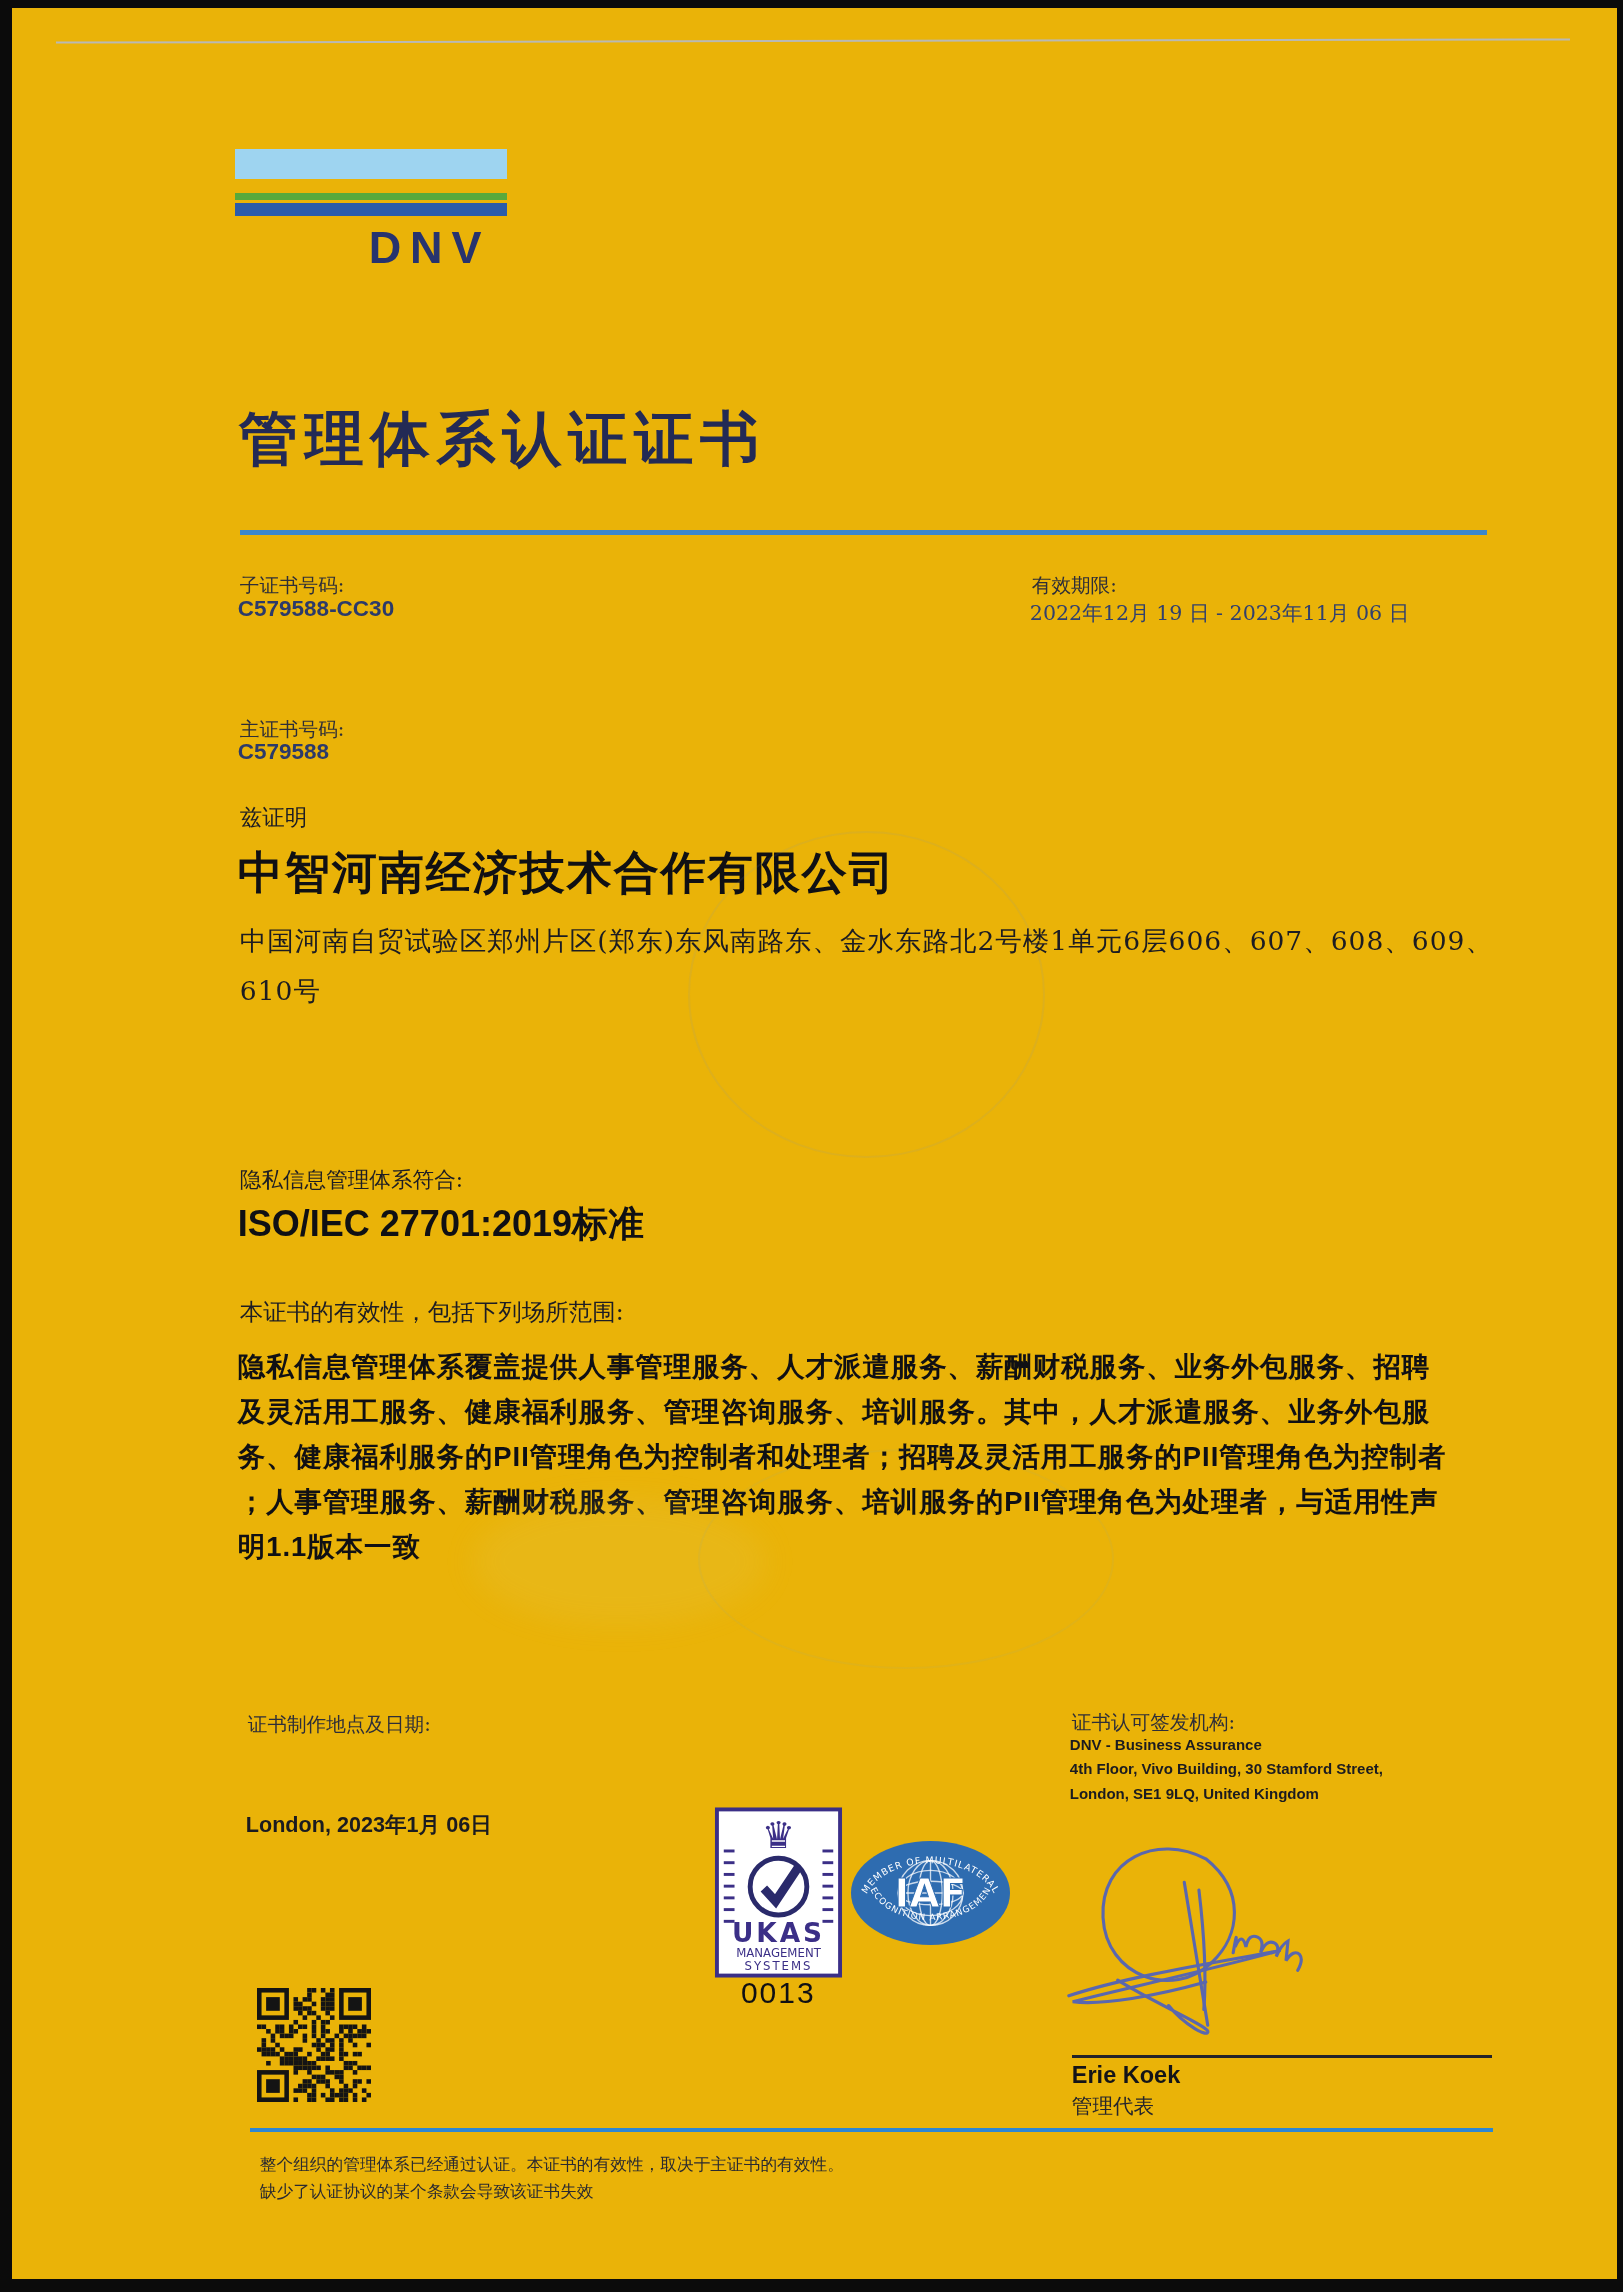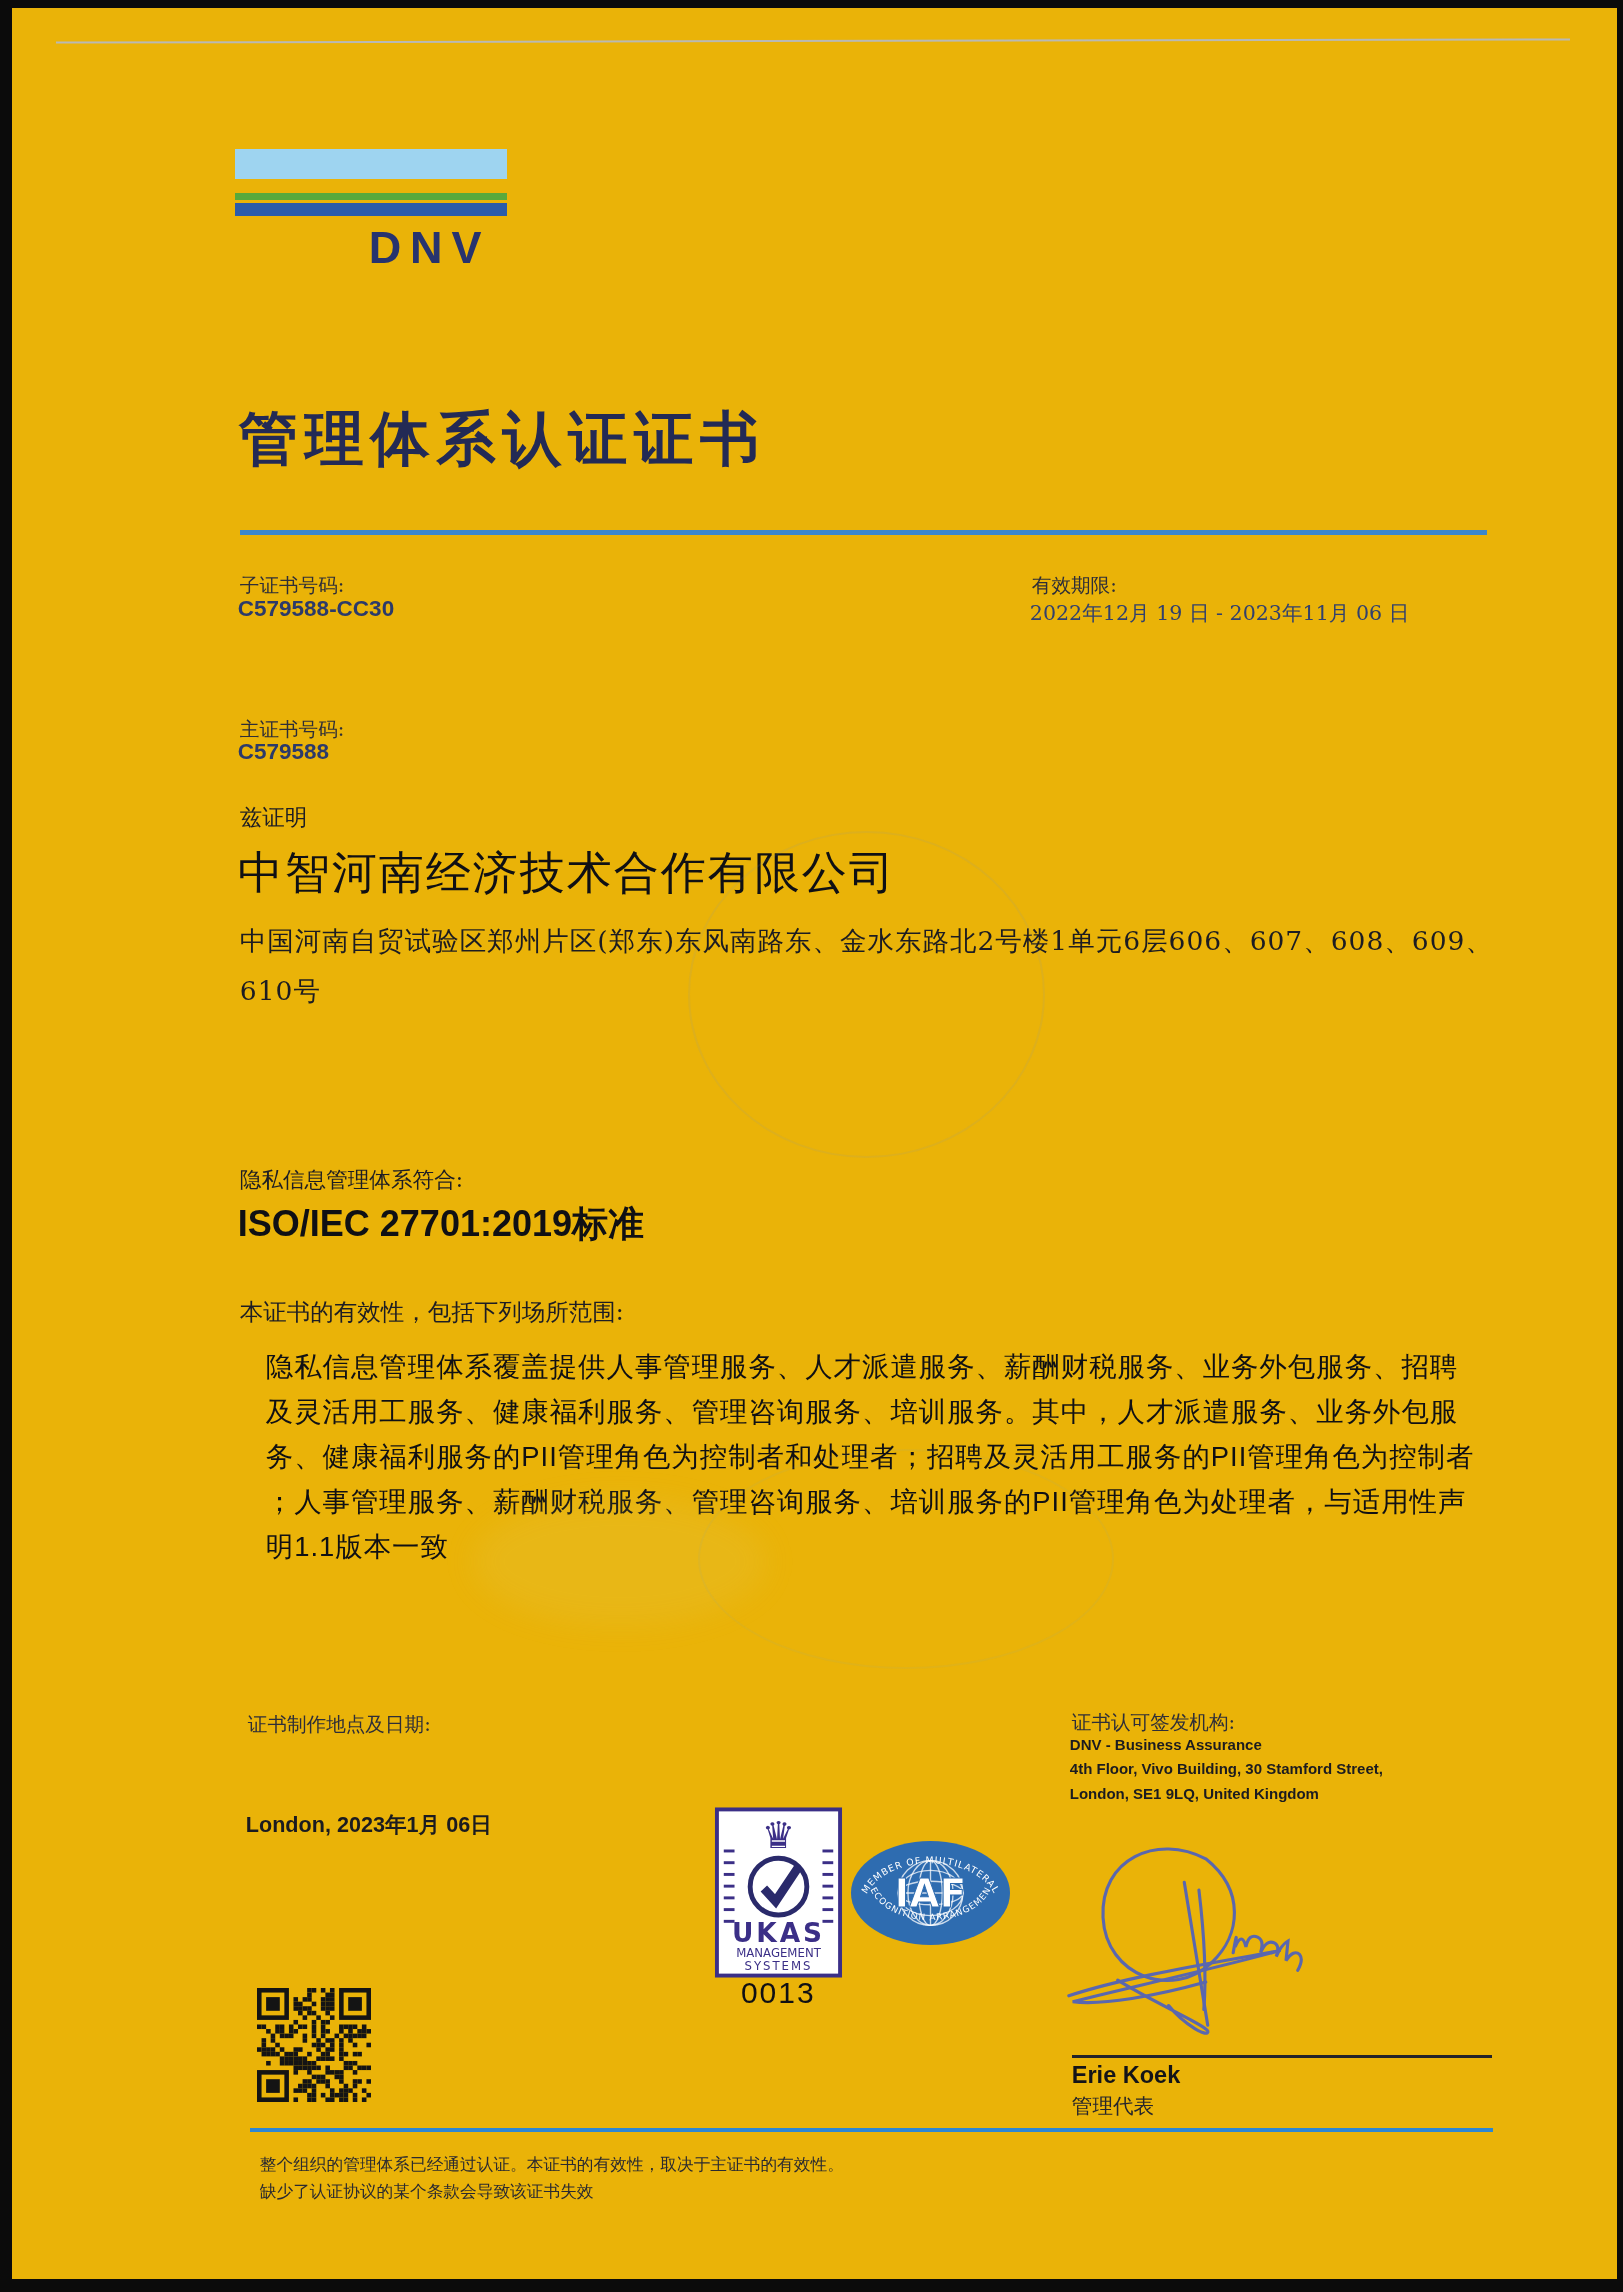--- a/index.html
+++ b/index.html
@@ -32,30 +32,30 @@
   .value-navy{font-size:22.5px;font-weight:700;color:#2c3a6a;}
 
   .subcert-label{left:228px;top:564px;}
   .subcert-value{left:226px;top:588px;}
   .validity-label{left:1020px;top:564px;}
   .validity-value{left:1018px;top:591px;font-size:20.6px;color:#31406e;}
   .mastercert-label{left:228px;top:708px;}
   .mastercert-value{left:226px;top:731px;}
 
   .certify{left:228px;top:794px;font-size:22.5px;color:#1d1d24;}
-  .company-name{left:226px;top:835px;font-size:45px;font-weight:400;color:#101014;letter-spacing:2px;}
+  .company-name{left:226px;top:835px;font-size:45px;font-weight:700;color:#101014;letter-spacing:2px;}
   .addr{left:228px;font-size:26.5px;color:#1c1c22;letter-spacing:1px;}
   .addr1{top:915px;}
   .addr2{top:965px;}
 
   .std-intro{left:228px;top:1157px;font-size:21.6px;color:#1d1d24;}
   .std-name{left:226px;top:1192px;font-size:36px;font-weight:700;color:#101014;}
 
   .scope-intro{left:228px;top:1288px;font-size:23.5px;color:#1d1d24;}
-  .scope{left:226px;top:1336px;width:1264px;font-size:27.4px;font-weight:400;color:#101014;margin-left:28px;}
+  .scope{left:226px;top:1336px;width:1264px;font-size:27.4px;font-weight:700;color:#101014;}
   .scope div{line-height:45px;letter-spacing:1px;}
 
   .issued-label{left:236px;top:1703px;}
   .issued-value{left:234px;top:1802px;font-size:21.6px;font-weight:700;color:#1b1b20;}
 
   .issuer-label{left:1060px;top:1701px;}
   .issuer-lines{left:1058px;top:1725px;font-size:15px;font-weight:700;color:#1b1b20;line-height:24.5px;}
 
   .ukas{left:702px;top:1798px;}
   .ukas-number{left:702px;top:1968px;width:129px;text-align:center;font-size:30px;color:#101014;letter-spacing:2px;}

